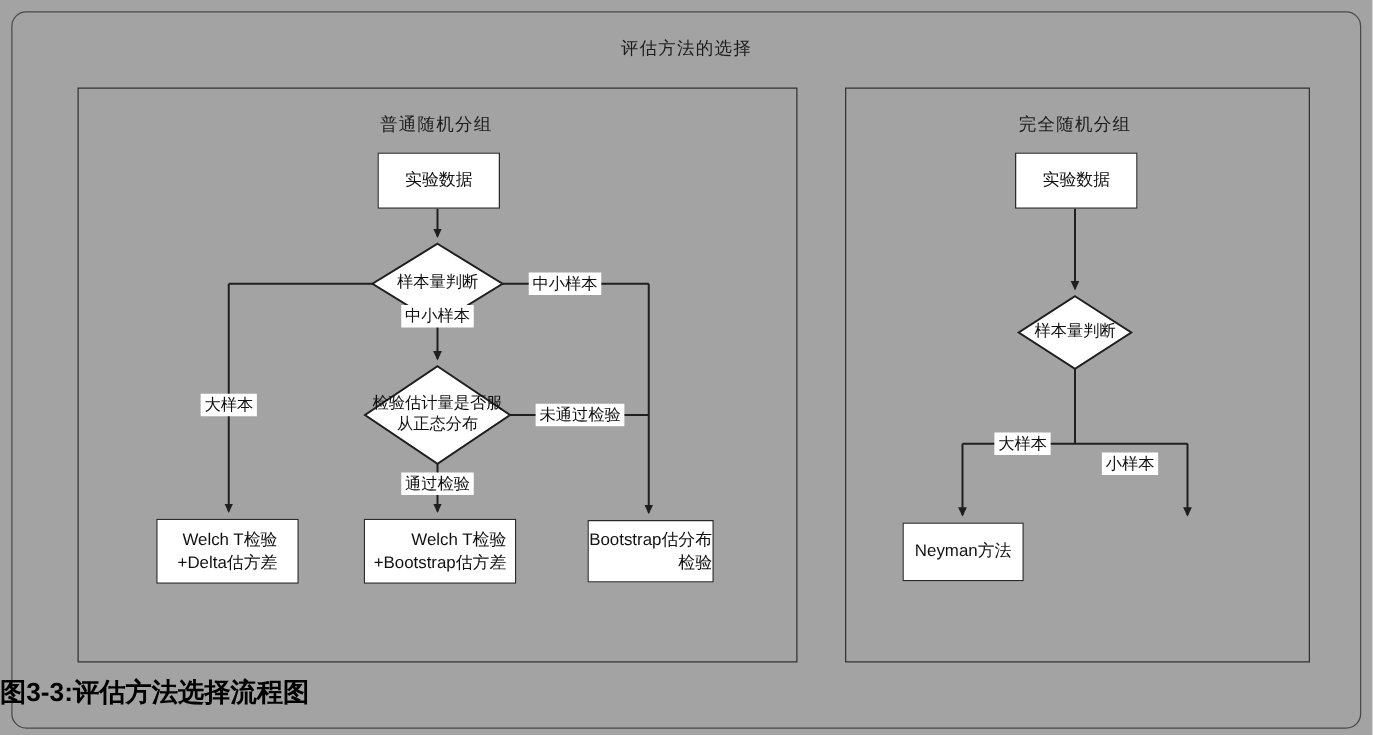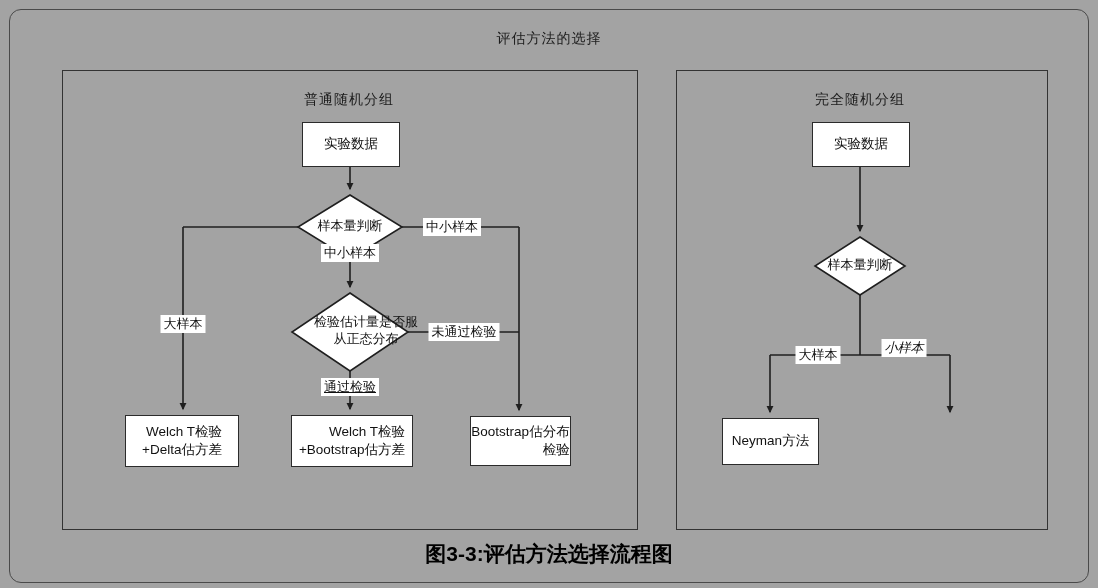--- a/index.html
+++ b/index.html
@@ -15,21 +15,21 @@
   .panel-title{position:absolute;transform:translate(-50%,-50%);font-size:14px;
     letter-spacing:1px;white-space:nowrap;color:#1c1c1c;}
   svg.connectors{position:absolute;left:0;top:0;width:1098px;height:588px;pointer-events:none;}
   .node-box{position:absolute;border:1.6px solid #2b2b2b;background:#ffffff;
     display:flex;align-items:center;justify-content:center;text-align:right;
     font-size:13.5px;line-height:1.35;white-space:pre-line;color:#111;z-index:3;}
   .diamond-text{position:absolute;transform:translate(-50%,-50%);text-align:center;
     font-size:13px;line-height:1.3;white-space:pre-line;color:#111;z-index:3;font-family:Liberation Mono, monospace;}
   .edge-label{position:absolute;transform:translate(-50%,-50%);background:#ffffff;
     padding:0 3px;font-size:13px;white-space:nowrap;color:#111;z-index:3;}
-  .caption{position:absolute;left:0;top:540px;width:100%;text-align:center;
+  .caption{position:absolute;left:0;top:540px;width:100%;text-align:left;
     font-size:21px;font-weight:bold;color:#000;}
 </style>
 </head>
 <body>
 
 <div class="stage">
 
   <div class="outer-frame"></div>
 
   <div class="page-title">评估方法的选择</div>
@@ -67,40 +67,40 @@
   <div class="panel left"></div>
   <div class="panel right"></div>
 
   <div class="panel-title" style="left:349px;top:100px;text-align:center;">普通随机分组</div>
   <div class="panel-title" style="left:860px;top:100px;">完全随机分组</div>
 
   <div class="node-box" style="left:302px;top:122px;width:96px;height:43px;">实验数据</div>
 
   <div class="diamond-text" style="left:350px;top:227px;">样本量判断</div>
 
-  <div class="diamond-text" style="left:366px;top:332px;">检验估计量是否服
+  <div class="diamond-text" style="left:350px;top:332px;">检验估计量是否服
 从正态分布</div>
 
   <div class="edge-label" style="left:183px;top:324px;">大样本</div>
   <div class="edge-label" style="left:452px;top:227px;">中小样本</div>
   <div class="edge-label" style="left:350px;top:253px;">中小样本</div>
   <div class="edge-label" style="left:464px;top:332px;">未通过检验</div>
-  <div class="edge-label" style="left:350px;top:387px;text-decoration:underline;">通过检验</div>
+  <div class="edge-label" style="left:350px;top:387px;">通过检验</div>
 
   <div class="node-box" style="left:125px;top:415px;width:112px;height:50px;">Welch T检验
 +Delta估方差</div>
   <div class="node-box" style="left:291px;top:415px;width:120px;height:50px;">Welch T检验
 +Bootstrap估方差</div>
   <div class="node-box" style="left:470px;top:416px;width:99px;height:48px;">Bootstrap估分布
 检验</div>
 
   <div class="node-box" style="left:812px;top:122px;width:96px;height:43px;">实验数据</div>
 
   <div class="diamond-text" style="left:860px;top:266px;">样本量判断</div>
 
   <div class="edge-label" style="left:818px;top:355px;">大样本</div>
-  <div class="edge-label" style="left:904px;top:348px;font-style:italic;">小样本</div>
+  <div class="edge-label" style="left:904px;top:371px;">小样本</div>
 
   <div class="node-box" style="left:722px;top:418px;width:95px;height:45px;">Neyman方法</div>
 
   <div class="caption">图3-3:评估方法选择流程图</div>
 
 </div>
 
 </body></html>

